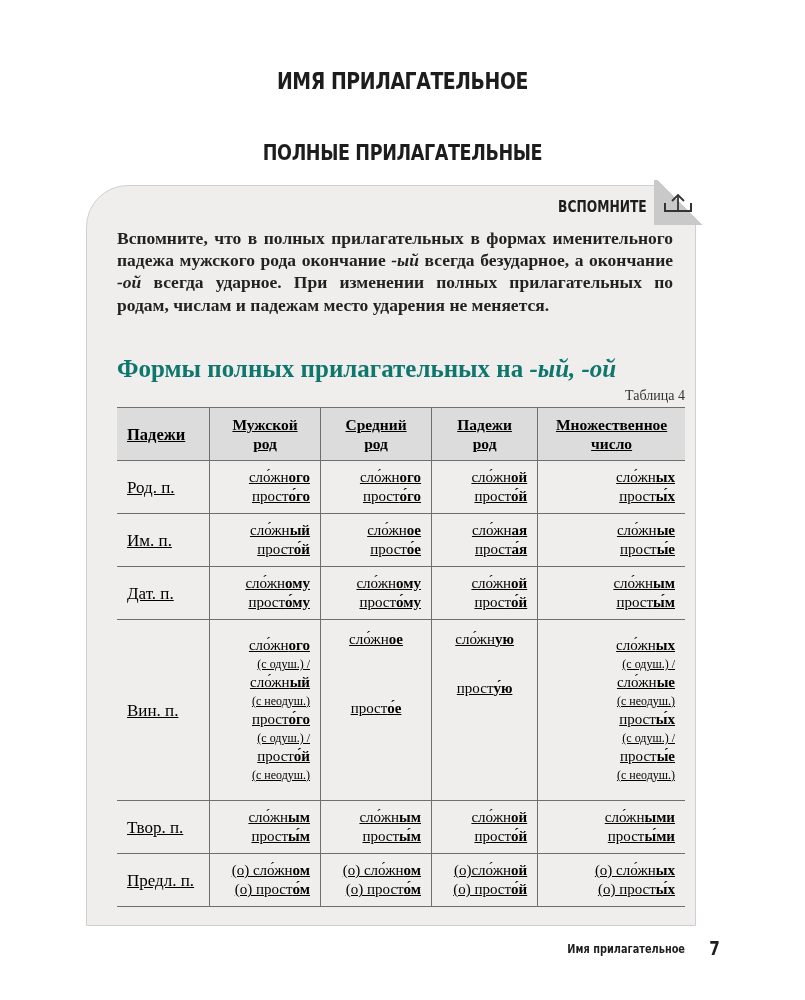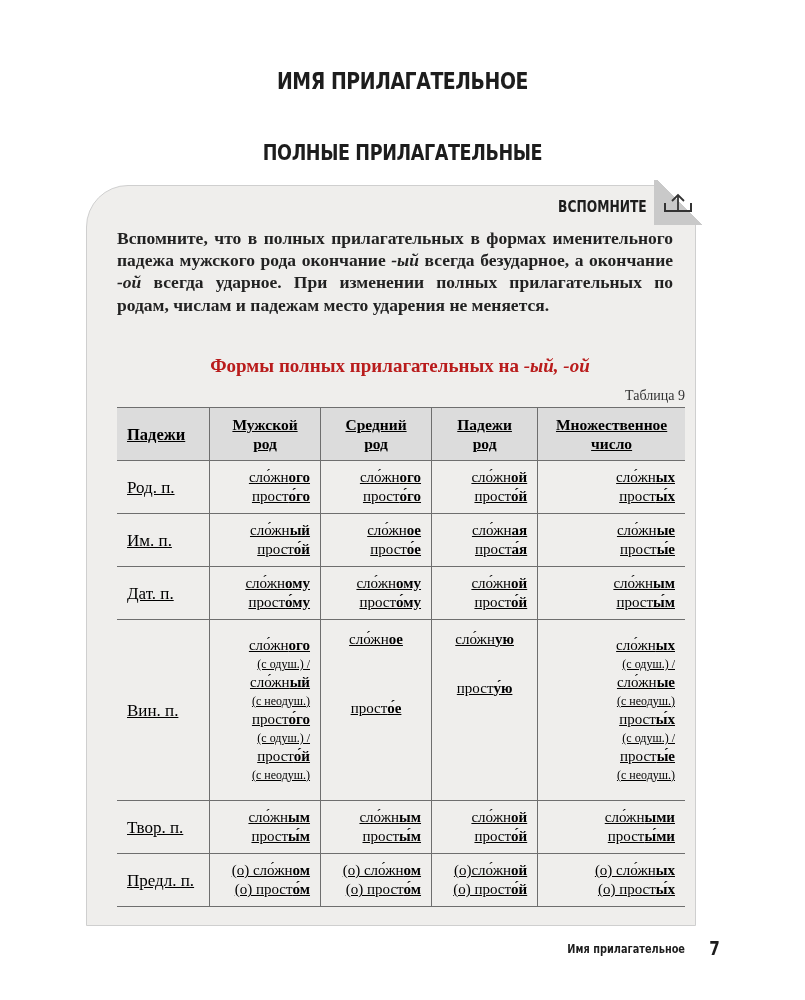--- a/index.html
+++ b/index.html
@@ -29,22 +29,22 @@
     color: #1d1d1d; transform: scaleX(0.82); transform-origin: right center;
   }
   .share-icon { position: absolute; left: 661px; top: 193px; width: 34px; height: 22px; }
   .intro {
     position: absolute; left: 117px; top: 227px; width: 556px;
     font-family: "Liberation Serif", serif; font-size: 17.5px; line-height: 22.2px;
     color: #222; text-align: justify; font-weight: bold;
   }
   .intro i { font-style: italic; }
   .table-caption {
-    position: absolute; left: 117px; top: 355px; width: 566px; text-align: center;
-    font-family: "Liberation Serif", serif; font-weight: bold; font-size: 19px; color: #b91c1c;
+    position: absolute; left: 117px; top: 355px; width: 566px; text-align: left;
+    font-family: "Liberation Serif", serif; font-weight: bold; font-size: 25px; color: #0f766e;
   }
   .table-caption i { font-style: italic; }
   .table-number {
     position: absolute; left: 500px; top: 388px; width: 185px; text-align: right;
     font-family: "Liberation Serif", serif; font-size: 14px; color: #333;
   }
   table.forms {
     position: absolute; left: 117px; top: 407px; width: 568px;
     border-collapse: collapse; font-family: "Liberation Serif", serif; color: #000000; text-decoration: underline;
   }
@@ -94,21 +94,21 @@
 <div class="remember-label">ВСПОМНИТЕ</div>
 <svg class="share-icon" viewBox="0 0 34 22">
   <polyline points="4,10 4,18 30,18 30,10" fill="none" stroke="#333" stroke-width="2"></polyline>
   <line x1="17" y1="17" x2="17" y2="3" stroke="#333" stroke-width="1.8"></line>
   <polyline points="11,8 17,2 23,8" fill="none" stroke="#333" stroke-width="1.8"></polyline>
 </svg>
 
 <div class="intro"><span>Вспомните, что в полных прилагательных в формах именительного падежа мужского рода окончание </span><i>-ый</i><span> всегда безударное, а окончание </span><i>-ой</i><span> всегда ударное. При изменении полных прилагательных по родам, числам и падежам место ударения не меняется.</span></div>
 
 <div class="table-caption"><span>Формы полных прилагательных на </span><i>-ый, -ой</i></div>
-<div class="table-number">Таблица 9</div>
+<div class="table-number">Таблица 4</div>
 
 <table class="forms">
   <thead>
     <tr id="hdr-row">
         <th class="case-col">
           <span style="display: block;">Падежи</span>
         </th>
         <th>
           <span style="display: block;">Мужской</span>
           <span style="display: block;">род</span>

